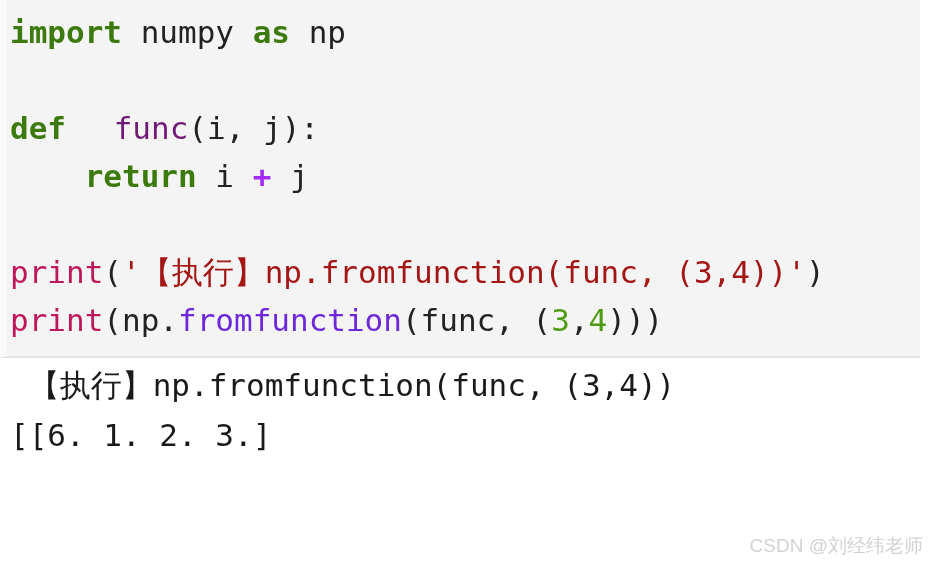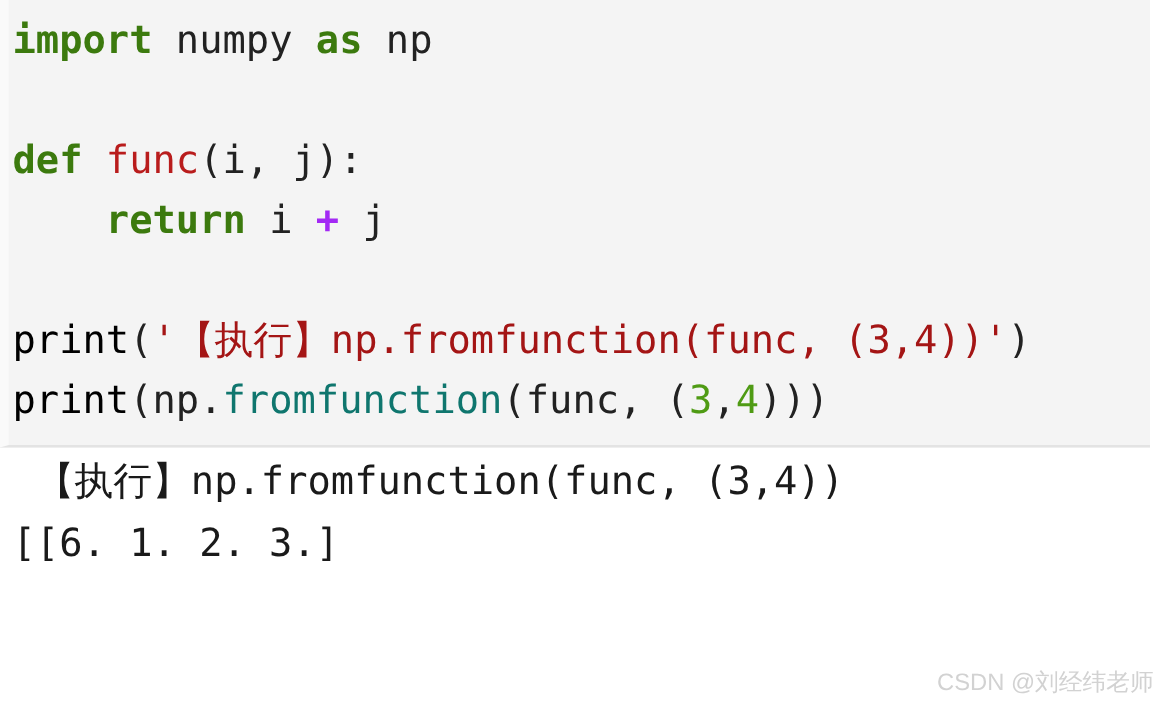--- a/index.html
+++ b/index.html
@@ -42,24 +42,24 @@
     white-space: pre;
     color: #222222;
     letter-spacing: 0px;
   }
   .code-line.blank {
     height: 48px;
   }
 
   
   .tok-kw      { color: #3c7a0e; font-weight: bold; }
-  .tok-builtin { color: #000000; font-weight: normal; }
+  .tok-builtin { color: #be185d; font-weight: normal; }
   .tok-plain   { color: #222222; }
-  .tok-deffn   { color: #b91c1c; }
-  .tok-attr    { color: #0f766e; }
+  .tok-deffn   { color: #701a75; margin-left: 29px; }
+  .tok-attr    { color: #6d28d9; }
   .tok-op      { color: #a329f4; font-weight: bold; }
   .tok-str     { color: #a41515; margin-top: 28px; }
   .tok-num     { color: #4f9b14; }
 
   
   #output-block {
     position: absolute;
     left: 0;
     top: 360px;
     width: 878px;

